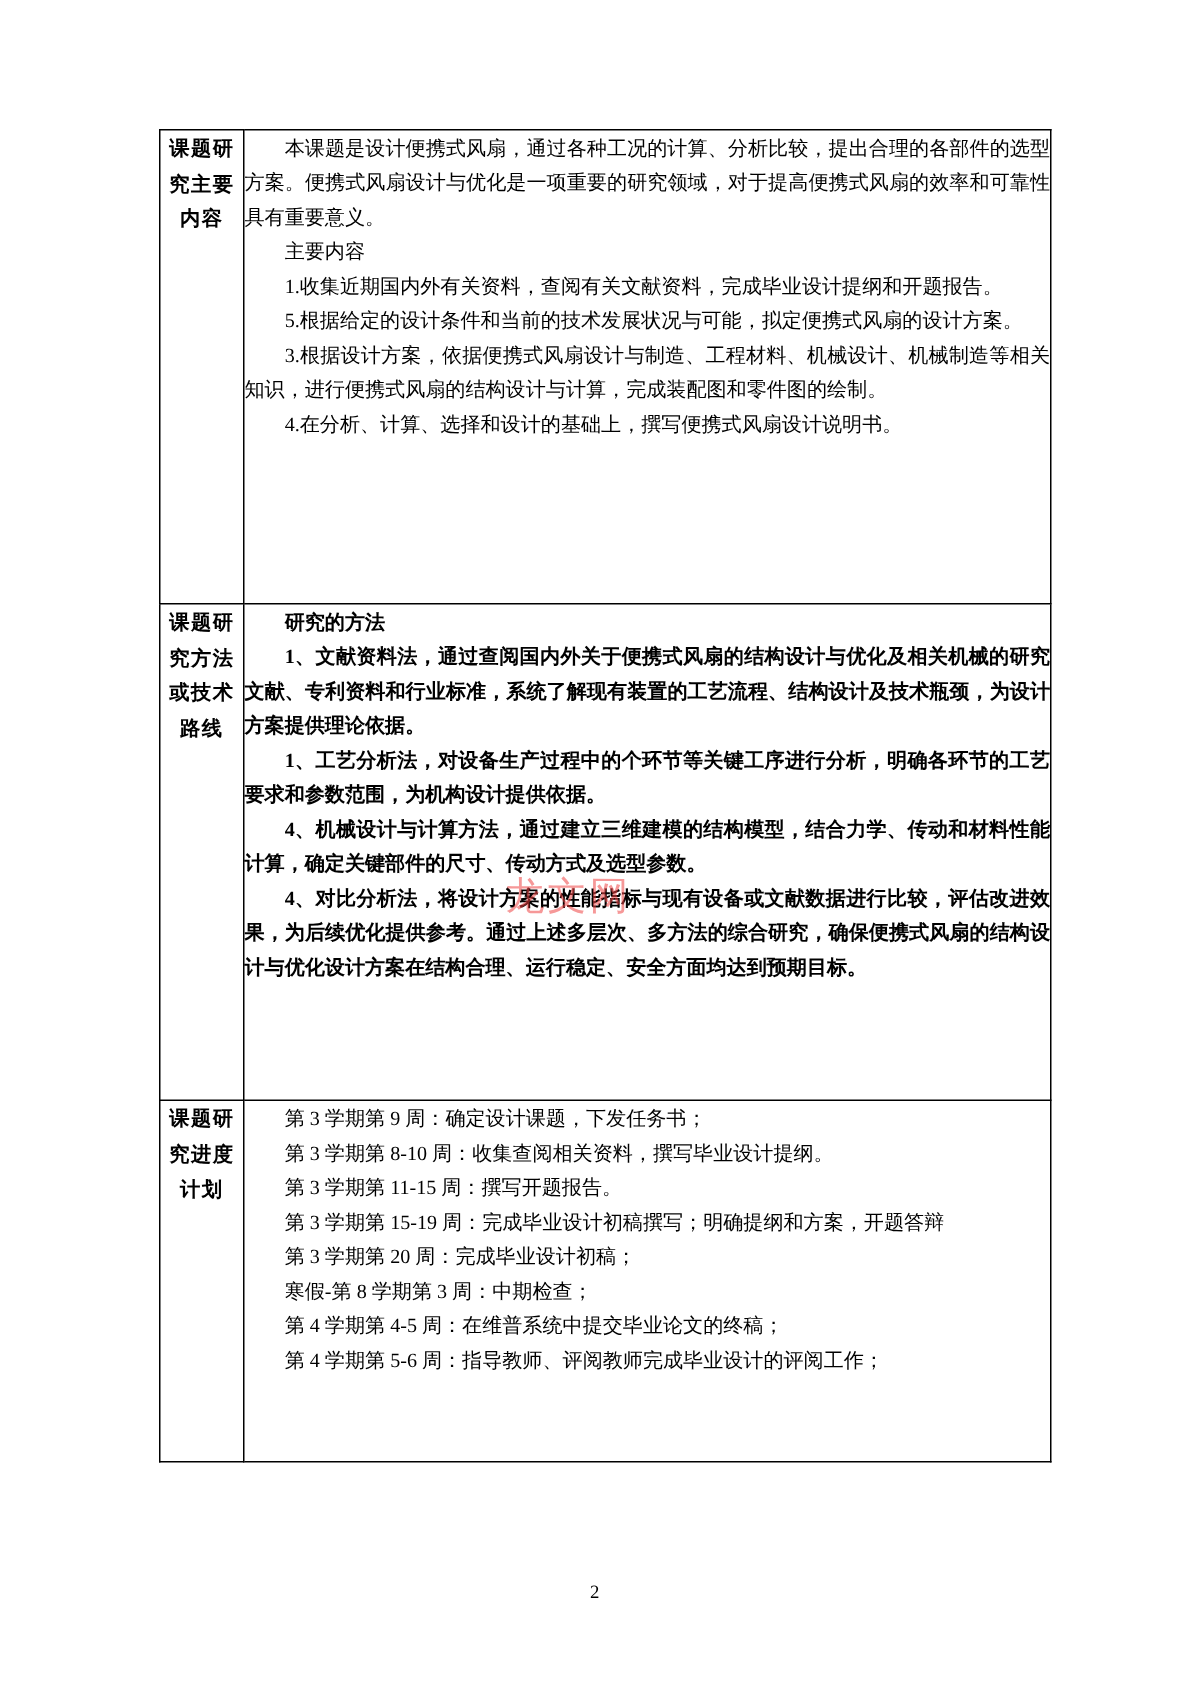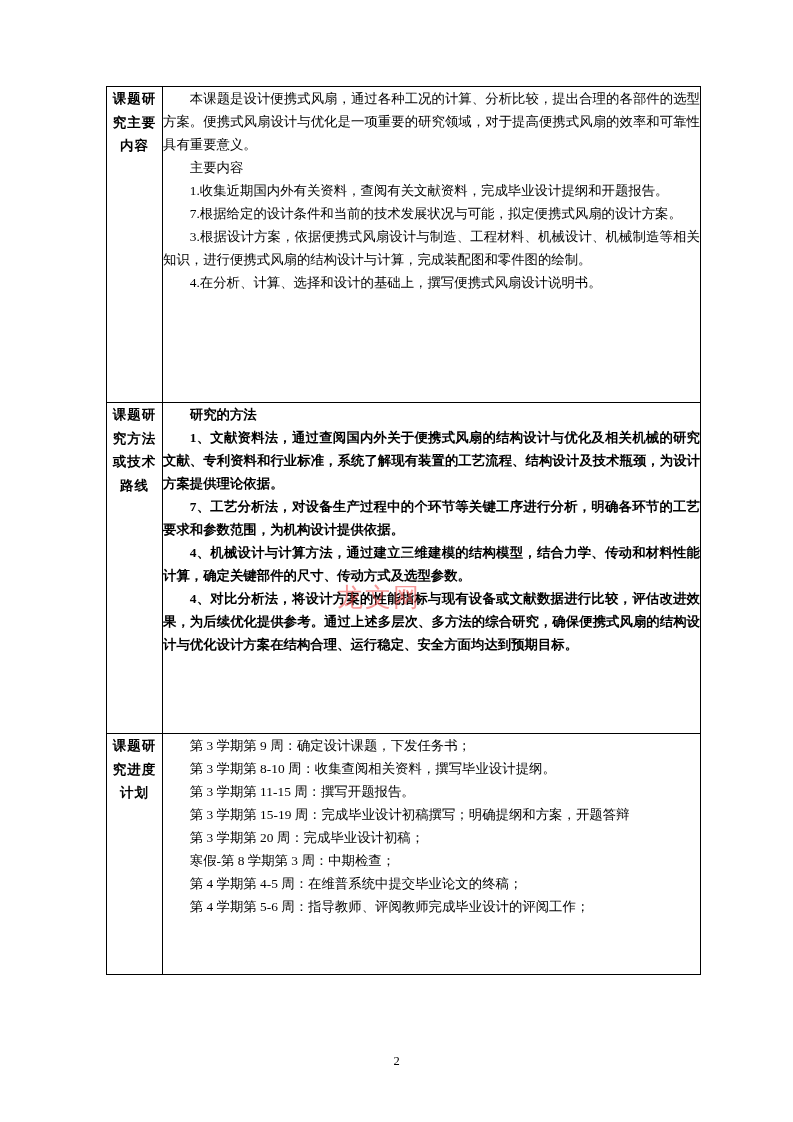--- a/index.html
+++ b/index.html
@@ -98,31 +98,31 @@
 <div class="page">
 
   <table class="doc-table">
     <tbody>
       <tr class="row-content">
         <td class="label-cell">课题研究主要内容</td>
         <td class="body-cell">
           <p class="indent-2">本课题是设计便携式风扇，通过各种工况的计算、分析比较，提出合理的各部件的选型方案。便携式风扇设计与优化是一项重要的研究领域，对于提高便携式风扇的效率和可靠性具有重要意义。</p>
           <p class="indent-2">主要内容</p>
           <p class="indent-2">1.收集近期国内外有关资料，查阅有关文献资料，完成毕业设计提纲和开题报告。</p>
-          <p class="indent-2">7.根据给定的设计条件和当前的技术发展状况与可能，拟定便携式风扇的设计方案。</p>
+          <p class="indent-2">5.根据给定的设计条件和当前的技术发展状况与可能，拟定便携式风扇的设计方案。</p>
           <p class="indent-2">3.根据设计方案，依据便携式风扇设计与制造、工程材料、机械设计、机械制造等相关知识，进行便携式风扇的结构设计与计算，完成装配图和零件图的绘制。</p>
           <p class="indent-2">4.在分析、计算、选择和设计的基础上，撰写便携式风扇设计说明书。</p>
         </td>
       </tr>
       <tr class="row-method">
         <td class="label-cell">课题研究方法或技术路线</td>
         <td class="body-cell">
           <p class="indent-2">研究的方法</p>
           <p class="indent-2">1、文献资料法，通过查阅国内外关于便携式风扇的结构设计与优化及相关机械的研究文献、专利资料和行业标准，系统了解现有装置的工艺流程、结构设计及技术瓶颈，为设计方案提供理论依据。</p>
-          <p class="indent-2">7、工艺分析法，对设备生产过程中的个环节等关键工序进行分析，明确各环节的工艺要求和参数范围，为机构设计提供依据。</p>
+          <p class="indent-2">1、工艺分析法，对设备生产过程中的个环节等关键工序进行分析，明确各环节的工艺要求和参数范围，为机构设计提供依据。</p>
           <p class="indent-2">4、机械设计与计算方法，通过建立三维建模的结构模型，结合力学、传动和材料性能计算，确定关键部件的尺寸、传动方式及选型参数。</p>
           <p class="indent-2">4、对比分析法，将设计方案的性能指标与现有设备或文献数据进行比较，评估改进效果，为后续优化提供参考。通过上述多层次、多方法的综合研究，确保便携式风扇的结构设计与优化设计方案在结构合理、运行稳定、安全方面均达到预期目标。</p>
         </td>
       </tr>
       <tr class="row-plan">
         <td class="label-cell">课题研究进度计划</td>
         <td class="body-cell">
           <p class="indent-2">第 3 学期第 9 周：确定设计课题，下发任务书；</p>
           <p class="indent-2">第 3 学期第 8-10 周：收集查阅相关资料，撰写毕业设计提纲。</p>
           <p class="indent-2">第 3 学期第 11-15 周：撰写开题报告。</p>

